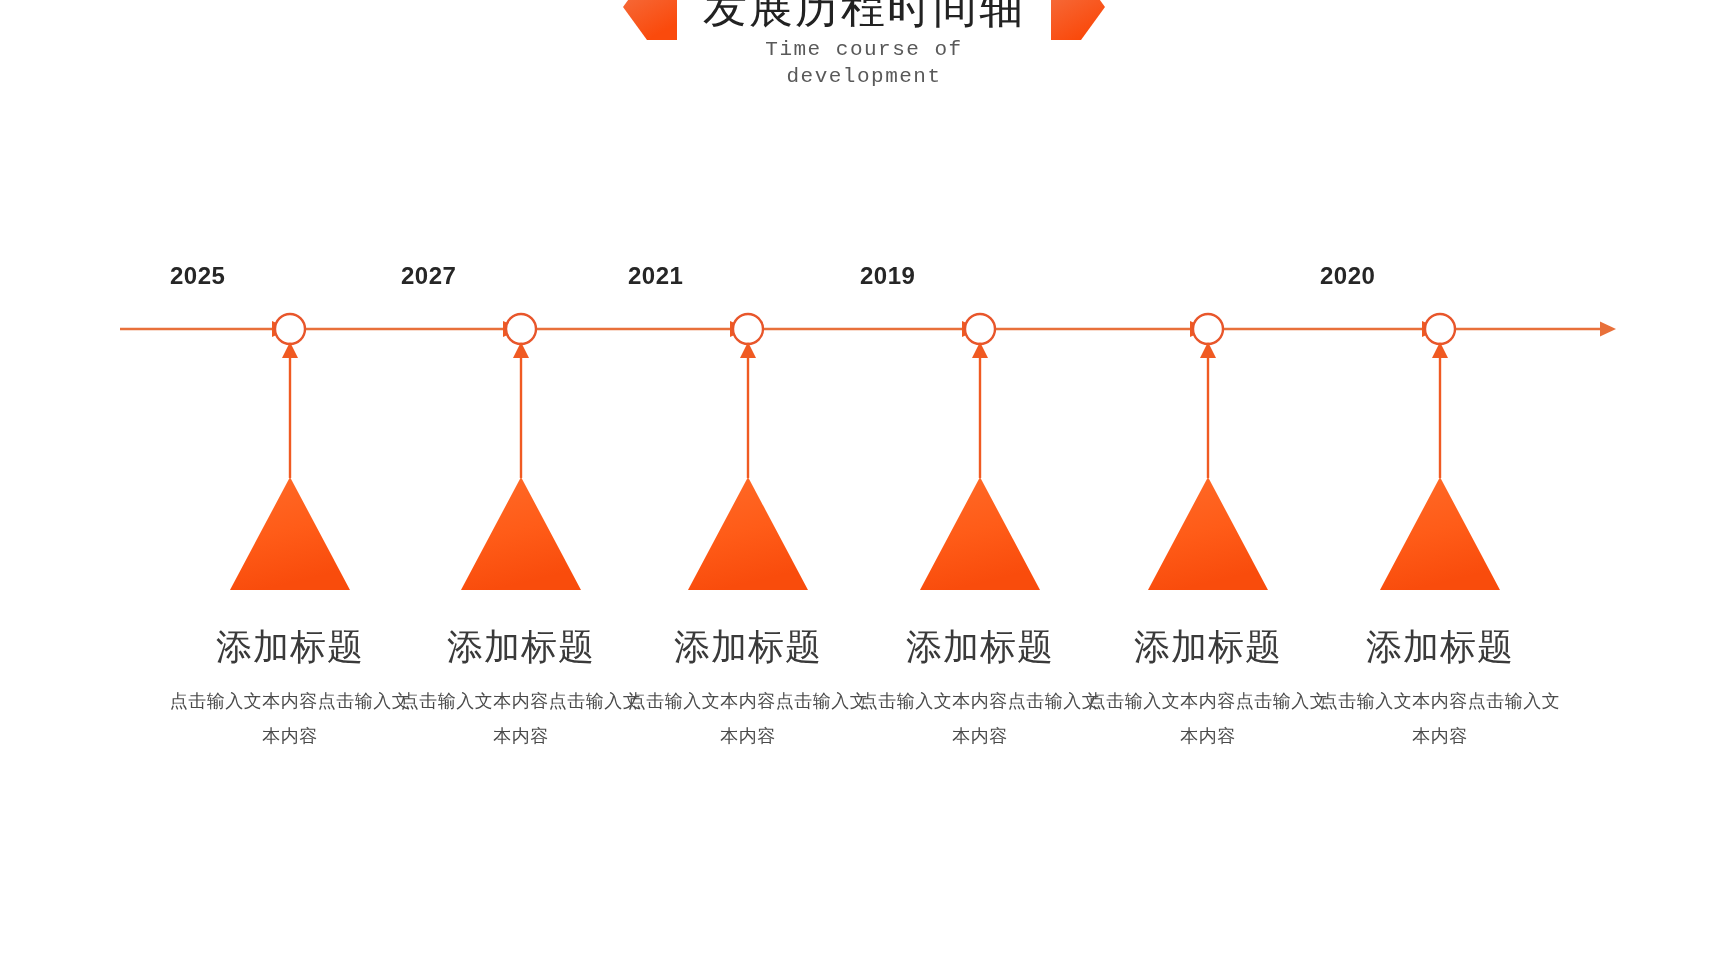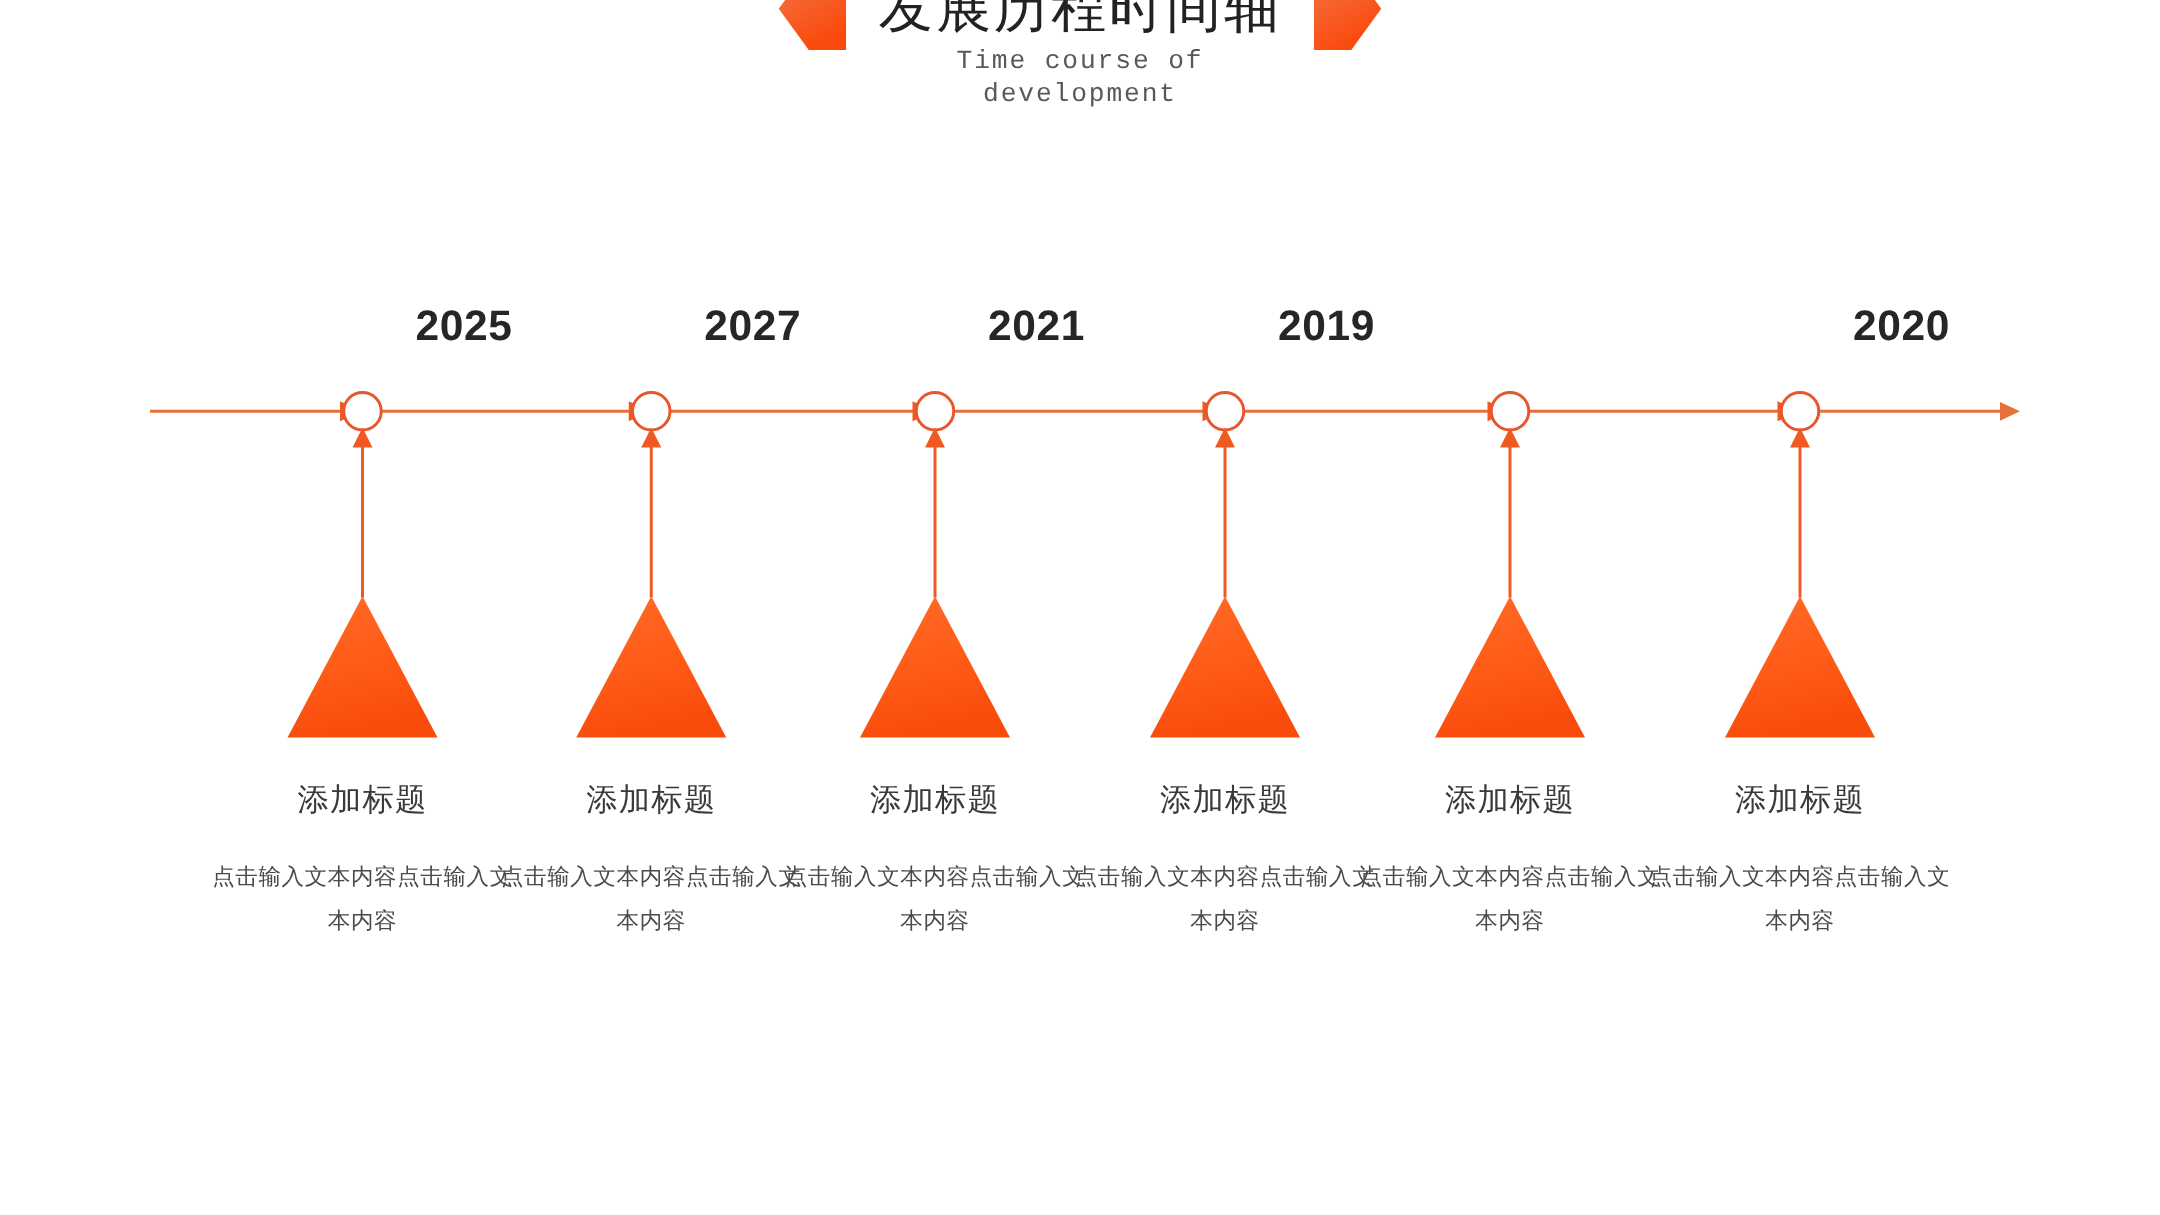--- a/index.html
+++ b/index.html
@@ -80,36 +80,36 @@
   }
   .item {
     position: absolute;
     top: 0;
     width: 240px;
     height: 972px;
     transform: translateX(-120px);
   }
   .year {
     position: absolute;
-    top: 242px;
+    top: 262px;
     left: 0;
     width: 240px;
-    text-align: right;
-    font-size: 34px;
+    text-align: left;
+    font-size: 24px;
     font-weight: bold;
     color: #262626;
     letter-spacing: 0.5px;
   }
   .card-title {
     position: absolute;
     top: 623px;
     left: 0;
     width: 240px;
     text-align: center;
-    font-size: 25px;
+    font-size: 36px;
     font-weight: 400;
     color: #3a3a3a;
     letter-spacing: 1px;
   }
   .card-body {
     position: absolute;
     top: 684px;
     left: -6px;
     width: 252px;
     text-align: center;

